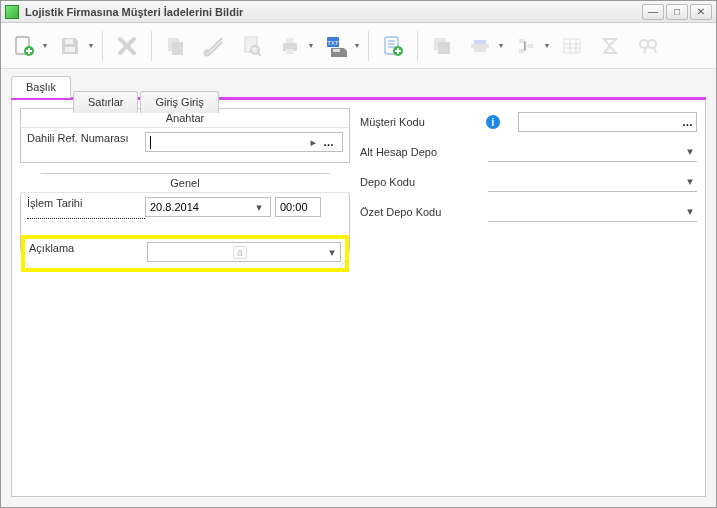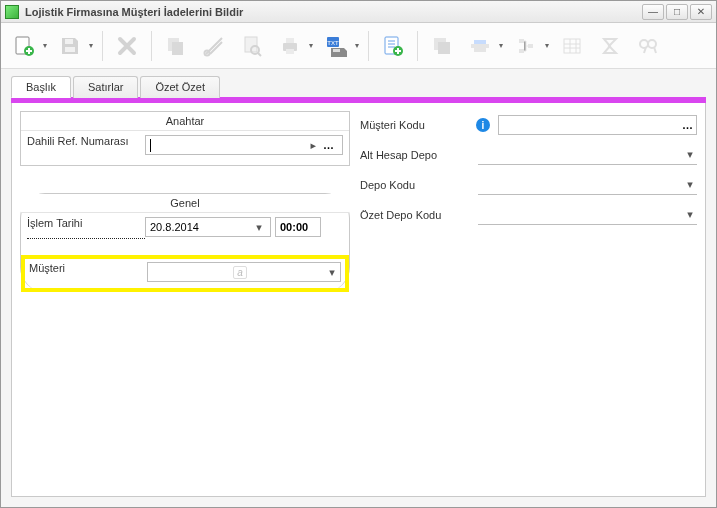--- a/index.html
+++ b/index.html
@@ -64,50 +64,50 @@
   .dd-arrow { width:8px; display:flex; align-items:center; justify-content:center; color:#666; font-size:8px;}
   .tbtn-group { display:flex; align-items:center; }
   .content {
     flex:1;
     padding: 6px 10px 10px 10px;
     display:flex;
     flex-direction:column;
   }
   .tabs {
     display:flex;
-    border-bottom: 6px solid #d946ef;
+    border-bottom: 3px solid #d946ef;
     text-align: right;
   }
   .tab {
     padding: 4px 14px;
     border: 1px solid #c9c9c9;
     border-bottom: none;
     background: linear-gradient(#f9f9f9,#ececec);
     margin-right: 2px;
     border-radius: 3px 3px 0 0;
     cursor:pointer;
     color:#333;
     position:relative;
-    top:1px;
+    top:16px;
   }
   .tab.active {
     background: #fff;
     border-bottom: 1px solid #fff;
     top:1px;
   }
   .panel {
     flex:1;
     background:#fff;
     border:1px solid #c9c9c9;
     border-top:none;
     padding:8px;
     display:flex;
     gap:10px;
   }
-  .col-left { width: 330px; display:flex; flex-direction:column; gap:27px; }
+  .col-left { width: 330px; display:flex; flex-direction:column; gap:10px; }
   .col-right { flex:1; display:flex; flex-direction:column; gap:6px; padding-top:2px;}
   .group {
     border:1px solid #c9c9c9;
   }
   .group-header {
     text-align:center;
     padding:3px 0;
     background:#fff;
     border-bottom:1px solid #e4e4e4;
     color:#333;
@@ -136,41 +136,41 @@
     position:relative;
   }
   .field input {
     border:none; outline:none; width:100%; font: inherit; background:transparent;
   }
   .field .arrow, .dropdown .arrow {
     width:16px; text-align:center; color:#555; cursor:pointer;
   }
   .ellipsis { font-weight:bold; letter-spacing:1px; cursor:pointer; padding:0 3px;}
   .date-row .date-field{ width:126px; flex:none;}
-  .date-row .time-field{ width:46px; flex:none; margin-left:4px;font-weight:bold;}
+  .date-row .time-field{ width:46px; flex:none; margin-left:4px;}
   .highlight-box {
     border:4px solid #fff200;
     padding:3px 4px 4px 4px;
     margin-top:-2px;
   }
   .combo {
     flex:1;
     height:20px;
     border:1px solid #bdbdbd;
     background:#fff;
     display:flex;
     align-items:center;
   }
   .combo .txt { flex:1; padding:0 4px;}
   .combo .car { width:16px; text-align:center; color:#555; cursor:pointer;}
   .right-row {
     display:flex;
     align-items:center;
     min-height:24px;
-    gap:8px;
+    gap:18px;
   }
   .right-row .lbl-r { width:110px; color:#333;}
   .info-badge {
     width:14px; height:14px; border-radius:50%;
     background:#1e88e5; color:#fff; font-size:10px; font-weight:bold;
     display:flex;align-items:center;justify-content:center;
     margin-left:-2px;
   }
   .right-field {
     flex:1;
@@ -334,21 +334,21 @@
           <circle cx="16" cy="10" r="4" fill="none" stroke="#aaa" stroke-width="2"></circle>
           <path d="M10 13l-2 6M18 13l2 6" stroke="#aaa" stroke-width="2"></path>
         </svg>
     </div>
   </div>
 
   <div class="content">
     <div class="tabs">
       <div class="tab active">Başlık</div>
       <div class="tab">Satırlar</div>
-      <div class="tab">Özet Özet</div>
+      <div class="tab">Giriş Giriş</div>
     </div>
     <div class="panel">
 
       <div class="col-left">
 
         <div class="group">
           <div class="group-header">Anahtar</div>
           <div class="group-body">
             <div class="row">
               <div class="lbl">Dahili Ref. Numarası</div>
@@ -371,21 +371,21 @@
                 <input type="text" value="20.8.2014" style="">
                 <span class="arrow">▾</span>
               </div>
               <div class="field time-field">
                 <input type="text" value="00:00" style="">
               </div>
             </div>
           </div>
           <div class="highlight-box">
             <div class="row" style="margin-bottom:0;">
-              <div class="lbl">Müşteri</div>
+              <div class="lbl">Açıklama</div>
               <div class="combo">
                 <span class="txt"></span>
                 <span class="italic-icon">a</span>
                 <span style="flex:1"></span>
                 <span class="car">▾</span>
               </div>
             </div>
           </div>
         </div>
 

